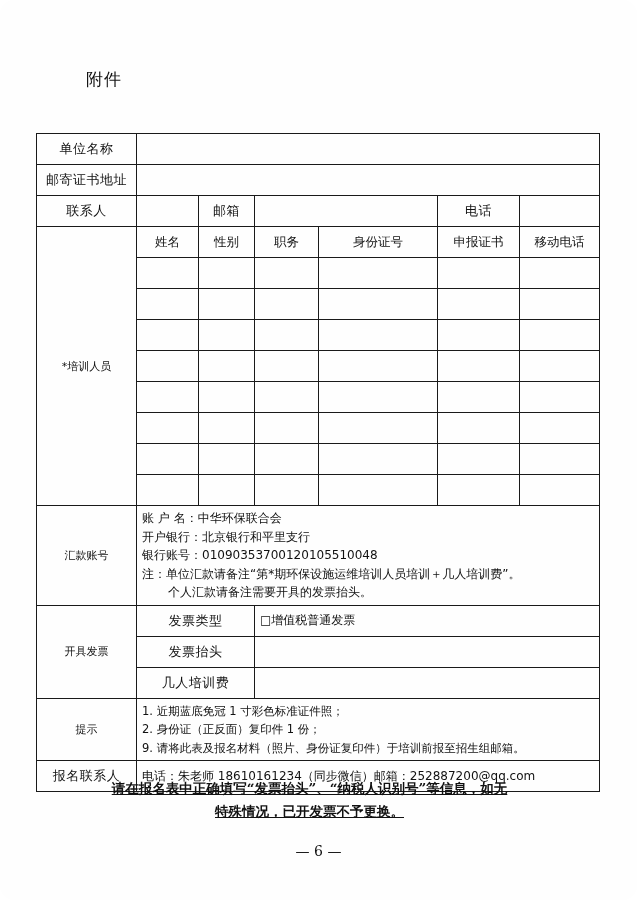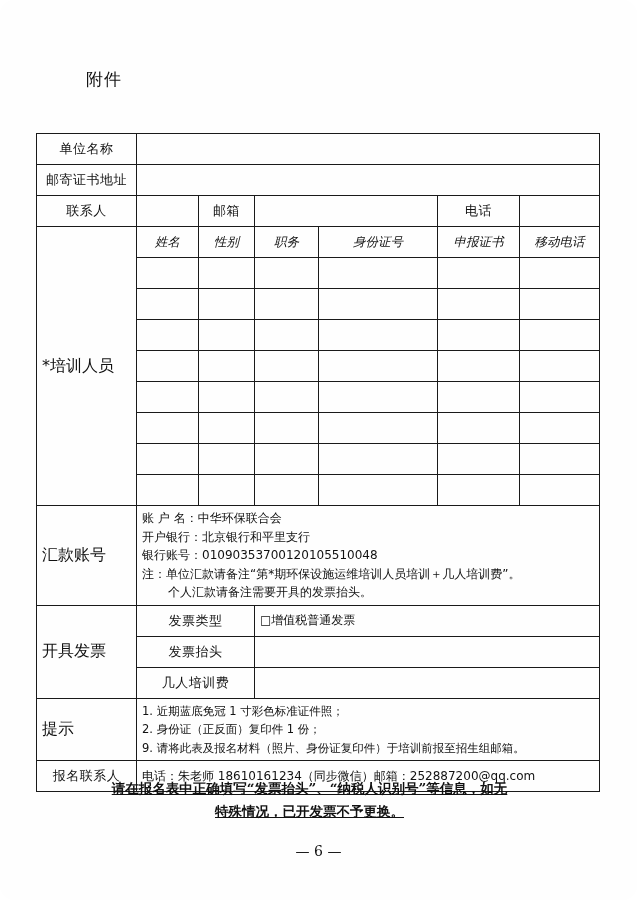--- a/index.html
+++ b/index.html
@@ -60,28 +60,27 @@
   }
   .c { text-align: center; }
   .lbl {
     text-align: center;
     font-size: 13px;
     letter-spacing: 0.5px;
     white-space: nowrap;
     margin-top: 7px;
   }
   .tall-lbl {
-    text-align: left;
-    font-size: 16px;
+    text-align: center;
+    font-size: 11px;
     vertical-align: middle;
   }
   .hdr {
     text-align: center;
     font-size: 12.5px;
-    font-style: italic;
   }
   .empty-row td { height: 27px; }
   .bank-cell {
     text-align: left;
     font-size: 12px;
     line-height: 1.55;
     padding: 6px 8px;
     margin-top: 24px;
   }
   .bank-cell .ln { white-space: nowrap; }

